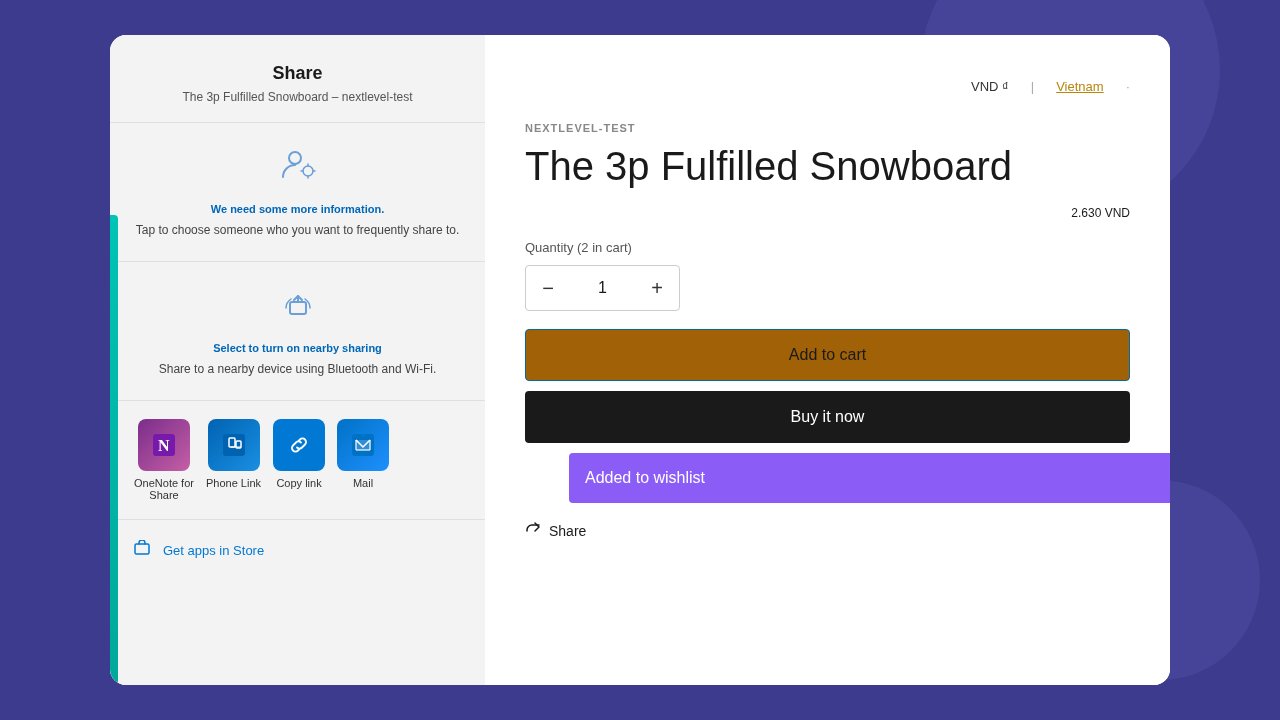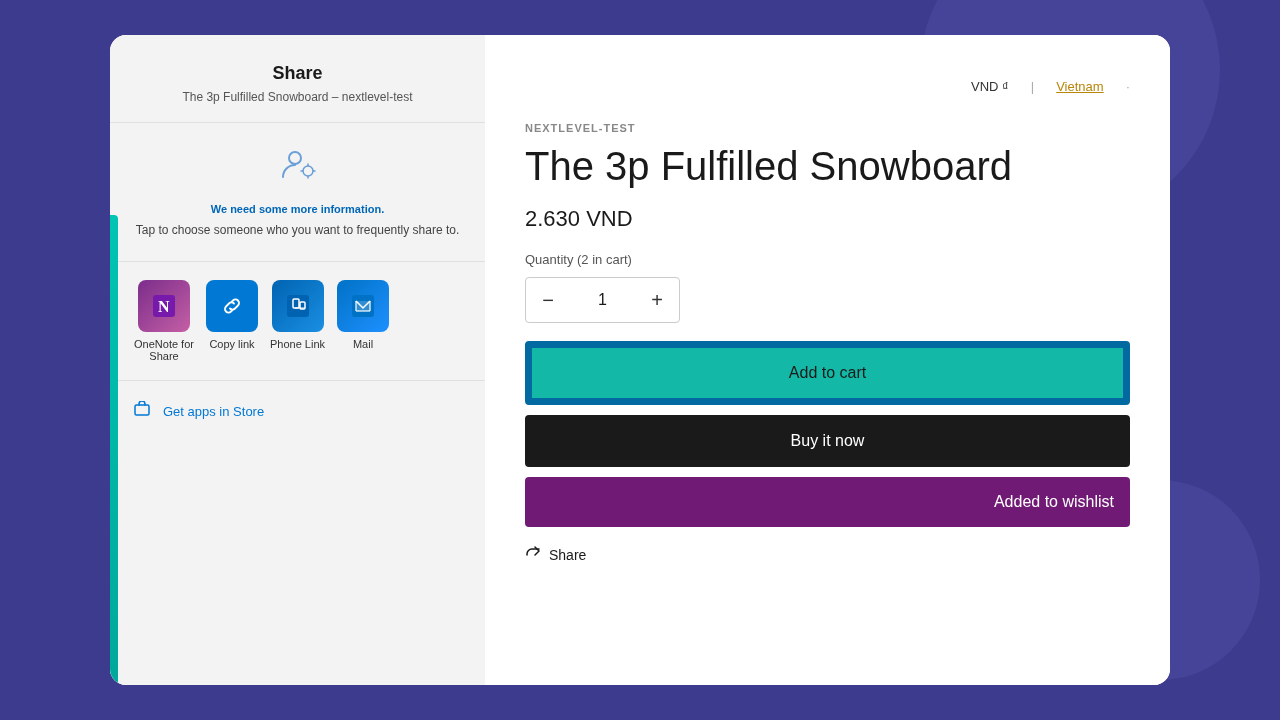--- a/index.html
+++ b/index.html
@@ -190,23 +190,24 @@
       margin-bottom: 8px;
     }
     .product-title {
       font-size: 40px;
       font-weight: 300;
       color: #1a1a1a;
       line-height: 1.2;
       margin-bottom: 16px;
     }
     .product-price {
-      font-size: 22px;
+      font-size: 12px;
       color: #1a1a1a;
       margin-bottom: 20px;
+      text-align: right;
     }
     .quantity-label {
       font-size: 13px;
       color: #555;
       margin-bottom: 10px;
     }
     .quantity-control {
       display: flex;
       align-items: center;
       border: 1px solid #ccc;
@@ -229,22 +230,22 @@
     .qty-value {
       flex: 1;
       text-align: center;
       font-size: 16px;
       color: #1a1a1a;
     }
     .btn-add-cart {
       display: block;
       width: 100%;
       padding: 16px;
-      background: #14b8a6;
-      border: 7px solid #0369a1;
+      background: #a16207;
+      border: 1px solid #0369a1;
       border-radius: 4px;
       font-size: 16px;
       cursor: pointer;
       color: #1a1a1a;
       margin-bottom: 10px;
       text-align: center;
     }
     .btn-buy-now {
       display: block;
       width: 100%;
@@ -255,28 +256,29 @@
       font-size: 16px;
       cursor: pointer;
       color: #fff;
       margin-bottom: 10px;
       text-align: center;
     }
     .btn-wishlist {
       display: block;
       width: 100%;
       padding: 16px;
-      background: #701a75;
+      background: #8b5cf6;
       border: none;
       border-radius: 4px;
       font-size: 16px;
       cursor: pointer;
       color: #fff;
       margin-bottom: 18px;
-      text-align: right;
+      text-align: left;
+      margin-left: 44px;
     }
     .share-link {
       display: flex;
       align-items: center;
       gap: 8px;
       cursor: pointer;
       color: #1a1a1a;
       font-size: 14px;
     }
     .share-link-icon {
@@ -308,60 +310,74 @@
           <line x1="30" y1="21" x2="30" y2="19" stroke="#6a9fd8" stroke-width="1.5" stroke-linecap="round"></line>
           <line x1="30" y1="31" x2="30" y2="33" stroke="#6a9fd8" stroke-width="1.5" stroke-linecap="round"></line>
           <line x1="25" y1="26" x2="23" y2="26" stroke="#6a9fd8" stroke-width="1.5" stroke-linecap="round"></line>
           <line x1="35" y1="26" x2="37" y2="26" stroke="#6a9fd8" stroke-width="1.5" stroke-linecap="round"></line>
         </svg>
       </span>
       <div class="section-link-text">We need some more information.</div>
       <div class="section-desc">Tap to choose someone who you want to frequently share to.</div>
     </div>
 
+    <div class="share-section">
+
+      <span class="section-icon">
+        <svg width="40" height="40" viewBox="0 0 40 40" fill="none" xmlns="http://www.w3.org/2000/svg">
+          <rect x="12" y="18" width="16" height="12" rx="2" stroke="#6a9fd8" stroke-width="2" fill="none"></rect>
+          <path d="M20 18v-6" stroke="#6a9fd8" stroke-width="2" stroke-linecap="round"></path>
+          <path d="M20 12l-4 4m4-4l4 4" stroke="#6a9fd8" stroke-width="2" stroke-linecap="round"></path>
+          <path d="M8 24c0-4 2-7 5-9" stroke="#6a9fd8" stroke-width="1.5" stroke-linecap="round" fill="none"></path>
+          <path d="M32 24c0-4-2-7-5-9" stroke="#6a9fd8" stroke-width="1.5" stroke-linecap="round" fill="none"></path>
+        </svg>
+      </span>
+      <div class="section-link-text">Select to turn on nearby sharing</div>
+      <div class="section-desc">Share to a nearby device using Bluetooth and Wi-Fi.</div>
+    </div>
 
     <div class="apps-section">
       <div class="apps-grid">
 
         <div class="app-item">
           <div class="app-icon app-icon-onenote">
             <svg width="30" height="30" viewBox="0 0 30 30" fill="none">
               <rect x="4" y="4" width="22" height="22" rx="3" fill="#7719aa"></rect>
               <text x="9" y="21" font-size="16" fill="white" font-weight="bold" font-family="serif">N</text>
             </svg>
           </div>
           <div class="app-label">
             <span>OneNote for Share</span>
-          </div>
-        </div>
-
-        <div class="app-item">
-          <div class="app-icon app-icon-copylink">
-            <svg width="30" height="30" viewBox="0 0 30 30" fill="none">
-              <rect x="4" y="4" width="22" height="22" rx="3" fill="#0078d4"></rect>
-              <path d="M13 17.5a3.5 3.5 0 005 0l3-3a3.5 3.5 0 00-5-5l-1.5 1.5" stroke="white" stroke-width="1.8" stroke-linecap="round" fill="none"></path>
-              <path d="M17 12.5a3.5 3.5 0 00-5 0l-3 3a3.5 3.5 0 005 5L15.5 19" stroke="white" stroke-width="1.8" stroke-linecap="round" fill="none"></path>
-            </svg>
-          </div>
-          <div class="app-label">
-            <span>Copy link</span>
           </div>
         </div>
 
         <div class="app-item">
           <div class="app-icon app-icon-phonelink">
             <svg width="30" height="30" viewBox="0 0 30 30" fill="none">
               <rect x="4" y="4" width="22" height="22" rx="3" fill="#0063b1"></rect>
               <rect x="10" y="8" width="6" height="9" rx="1" stroke="white" stroke-width="1.5" fill="none"></rect>
               <rect x="17" y="11" width="5" height="7" rx="1" stroke="white" stroke-width="1.5" fill="none"></rect>
               <line x1="12" y1="17" x2="22" y2="17" stroke="white" stroke-width="1"></line>
             </svg>
           </div>
           <div class="app-label">
             <span>Phone Link</span>
+          </div>
+        </div>
+
+        <div class="app-item">
+          <div class="app-icon app-icon-copylink">
+            <svg width="30" height="30" viewBox="0 0 30 30" fill="none">
+              <rect x="4" y="4" width="22" height="22" rx="3" fill="#0078d4"></rect>
+              <path d="M13 17.5a3.5 3.5 0 005 0l3-3a3.5 3.5 0 00-5-5l-1.5 1.5" stroke="white" stroke-width="1.8" stroke-linecap="round" fill="none"></path>
+              <path d="M17 12.5a3.5 3.5 0 00-5 0l-3 3a3.5 3.5 0 005 5L15.5 19" stroke="white" stroke-width="1.8" stroke-linecap="round" fill="none"></path>
+            </svg>
+          </div>
+          <div class="app-label">
+            <span>Copy link</span>
           </div>
         </div>
 
         <div class="app-item">
           <div class="app-icon app-icon-mail">
             <svg width="30" height="30" viewBox="0 0 30 30" fill="none">
               <rect x="4" y="4" width="22" height="22" rx="3" fill="#0072c6"></rect>
               <rect x="8" y="10" width="14" height="10" rx="1" fill="white" opacity="0.2"></rect>
               <polyline points="8,10 15,17 22,10" stroke="white" stroke-width="1.5" fill="none"></polyline>
               <line x1="8" y1="10" x2="8" y2="20" stroke="white" stroke-width="1.2"></line>

